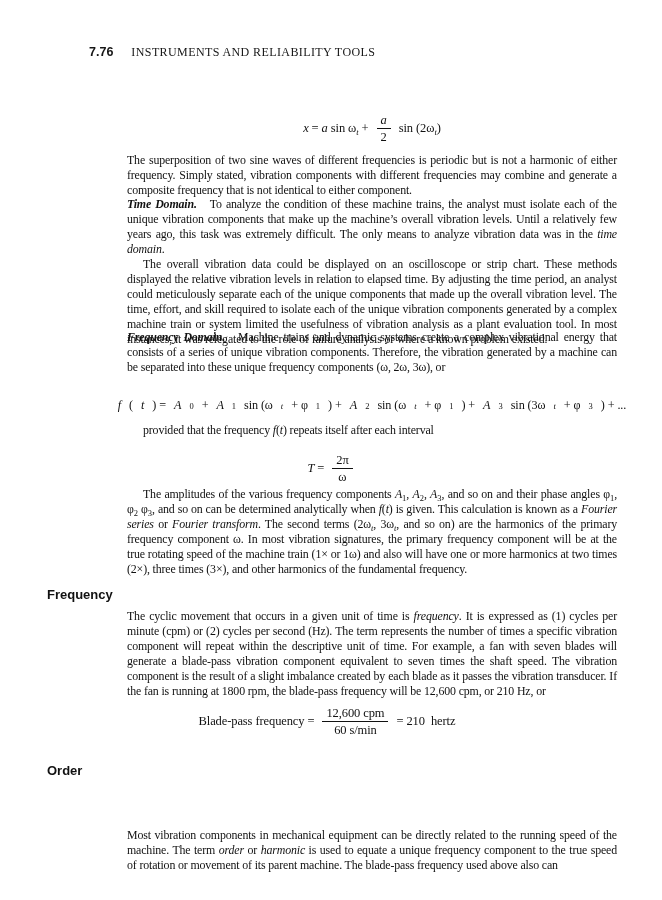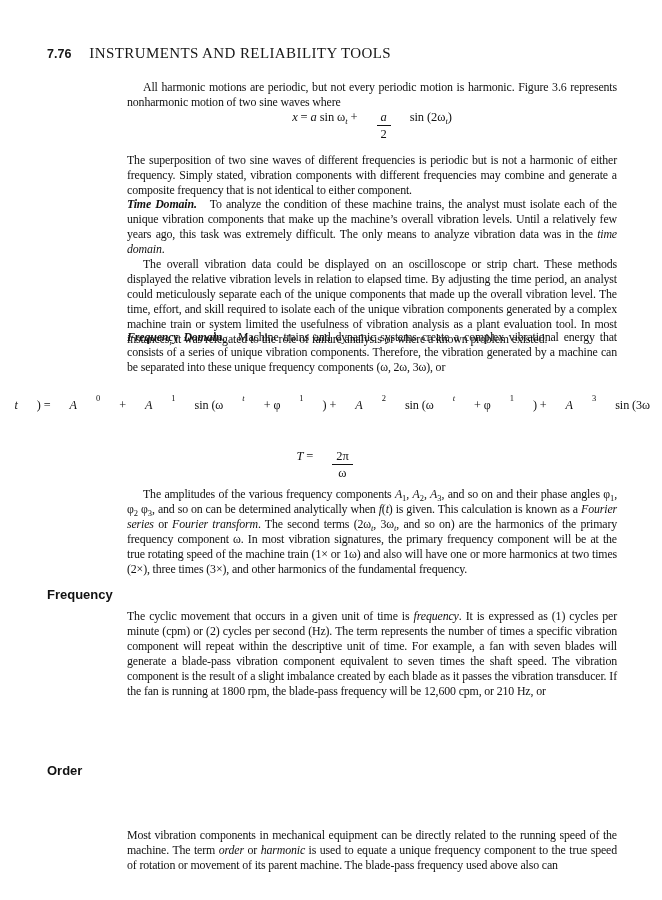--- a/index.html
+++ b/index.html
@@ -8,98 +8,106 @@
     width:662px; height:900px;
     background:#ffffff;
     font-family:"Liberation Serif", serif;
     color:#111111;
     overflow:hidden;
   }
   .abs { position:absolute; left:127px; width:490px; }
   .header { position:absolute; top:45px; left:47px; display:flex; align-items:baseline; }
   .pagenum {
     font-family:"Liberation Sans", sans-serif;
-    font-weight:bold; font-size:12.5px; color:#161616;
+    font-weight:bold; font-size:12.5px; color:#161616;margin-left:42px;
   }
   .runhead {
     margin-left:18px;
     font-family:"Liberation Serif", serif;
-    font-size:15px; letter-spacing:0.4px; color:#161616;
+    font-size:12px; letter-spacing:0.4px; color:#161616;
   }
   p.body {
     margin:0;
     font-size:11.9px; line-height:15px; letter-spacing:-0.15px;
     text-align:justify;
   }
   p.indent { text-indent:16px; }
   .runin { font-weight:bold; font-style:italic; margin-right:13px; }
   i { font-style:italic; }
   sub { font-size:8.5px; line-height:0; vertical-align:-2.5px; letter-spacing:0; }
   .section-heading {
     position:absolute; left:47px; margin:0;
     font-family:"Liberation Sans", sans-serif;
     font-weight:bold; font-size:13px; color:#111111;
   }
   .equation {
-    display:flex; justify-content:center; 
-    font-size:12.5px; letter-spacing:-0.1px; gap:19px;
+    display:flex; justify-content:center; align-items:center;
+    font-size:12.5px; letter-spacing:-0.1px; gap:8px;
     white-space:nowrap;
   }
   .equation.inlineq { font-size:12.2px; }
   .frac { display:inline-flex; flex-direction:column; align-items:center; line-height:14px; }
   .frac .num { border-bottom:1px solid #111; padding:0 4px 1px 4px; }
   .frac .den { padding-top:1px; }
   .shift-l38 { transform:translateX(-38px); }
   .shift-l45 { transform:translateX(-45px); }
 </style>
 </head>
 <body>
 
 <div class="page">
 
   <div class="header">
     <span class="pagenum">7.76</span>
     <span class="runhead">INSTRUMENTS AND RELIABILITY TOOLS</span>
   </div>
 
-  <p class="body abs indent" style="top:80px">All harmonic motions are periodic, but not every periodic motion is harmonic. Figure 3.6 represents nonharmonic motion of two sine waves where</p>
 
   <div class="equation abs" style="top:110px; height:36px">
     <span><i>x</i> = <i>a</i> sin ω<sub><i>t</i></sub> +</span>
     <span class="frac">
       <span class="num"><i>a</i></span>
       <span class="den">2</span>
     </span>
     <span>sin (2ω<sub><i>t</i></sub>)</span>
   </div>
 
   <p class="body abs" style="top:153px">The superposition of two sine waves of different frequencies is periodic but is not a harmonic of either frequency. Simply stated, vibration components with different frequencies may combine and generate a composite frequency that is not identical to either component.</p>
 
   <p class="body abs" style="top:197px"><span class="runin">Time Domain.</span>To analyze the condition of these machine trains, the analyst must isolate each of the unique vibration components that make up the machine’s overall vibration levels. Until a relatively few years ago, this task was extremely difficult. The only means to analyze vibration data was in the <i>time domain</i>.</p>
 
   <p class="body abs indent" style="top:257px">The overall vibration data could be displayed on an oscilloscope or strip chart. These methods displayed the relative vibration levels in relation to elapsed time. By adjusting the time period, an analyst could meticulously separate each of the unique components that made up the overall vibration level. The time, effort, and skill required to isolate each of the unique vibration components generated by a complex machine train or system limited the usefulness of vibration analysis as a plant evaluation tool. In most instances, it was relegated to the role of failure analysis or where a known problem existed.</p>
 
   <p class="body abs" style="top:330px"><span class="runin">Frequency Domain.</span>Machine trains and dynamic systems create a complex vibrational energy that consists of a series of unique vibration components. Therefore, the vibration generated by a machine can be separated into these unique frequency components (ω, 2ω, 3ω), or</p>
 
   <div class="equation abs inlineq" style="top:398px"><i>f</i> (<i>t</i>) = <i>A</i><sub>0</sub> + <i>A</i><sub>1</sub> sin (ω<sub><i>t</i></sub> + φ<sub>1</sub>) + <i>A</i><sub>2</sub> sin (ω<sub><i>t</i></sub> + φ<sub>1</sub>) + <i>A</i><sub>3</sub> sin (3ω<sub><i>t</i></sub> + φ<sub>3</sub>) + ...</div>
 
+  <p class="body abs indent" style="top:423px">provided that the frequency <i>f</i>(<i>t</i>) repeats itself after each interval</p>
 
   <div class="equation abs shift-l38" style="top:449px; height:38px">
     <span><i>T</i> =</span>
     <span class="frac">
       <span class="num">2π</span>
       <span class="den">ω</span>
     </span>
     <span></span>
   </div>
 
   <p class="body abs indent" style="top:487px">The amplitudes of the various frequency components <i>A</i><sub>1</sub>, <i>A</i><sub>2</sub>, <i>A</i><sub>3</sub>, and so on and their phase angles φ<sub>1</sub>, φ<sub>2</sub> φ<sub>3</sub>, and so on can be determined analytically when <i>f</i>(<i>t</i>) is given. This calculation is known as a <i>Fourier series</i> or <i>Fourier transform</i>. The second terms (2ω<sub><i>t</i></sub>, 3ω<sub><i>t</i></sub>, and so on) are the harmonics of the primary frequency component ω. In most vibration signatures, the primary frequency component will be at the true rotating speed of the machine train (1× or 1ω) and also will have one or more harmonics at two times (2×), three times (3×), and other harmonics of the fundamental frequency.</p>
 
   <h2 class="section-heading" style="top:587px">Frequency</h2>
 
   <p class="body abs" style="top:609px">The cyclic movement that occurs in a given unit of time is <i>frequency</i>. It is expressed as (1) cycles per minute (cpm) or (2) cycles per second (Hz). The term represents the number of times a specific vibration component will repeat within the descriptive unit of time. For example, a fan with seven blades will generate a blade-pass vibration component equivalent to seven times the shaft speed. The vibration component is the result of a slight imbalance created by each blade as it passes the vibration transducer. If the fan is running at 1800 rpm, the blade-pass frequency will be 12,600 cpm, or 210 Hz, or</p>
 
+  <div class="equation abs shift-l45" style="top:702px; height:38px">
+    <span>Blade-pass frequency =</span>
+    <span class="frac">
+      <span class="num">12,600 cpm</span>
+      <span class="den">60 s/min</span>
+    </span>
+    <span>= 210&nbsp; hertz</span>
+  </div>
 
   <h2 class="section-heading" style="top:763px">Order</h2>
 
   <p class="body abs" style="top:828px">Most vibration components in mechanical equipment can be directly related to the running speed of the machine. The term <i>order</i> or <i>harmonic</i> is used to equate a unique frequency component to the true speed of rotation or movement of its parent machine. The blade-pass frequency used above also can</p>
 
 </div>
 
 </body></html>

